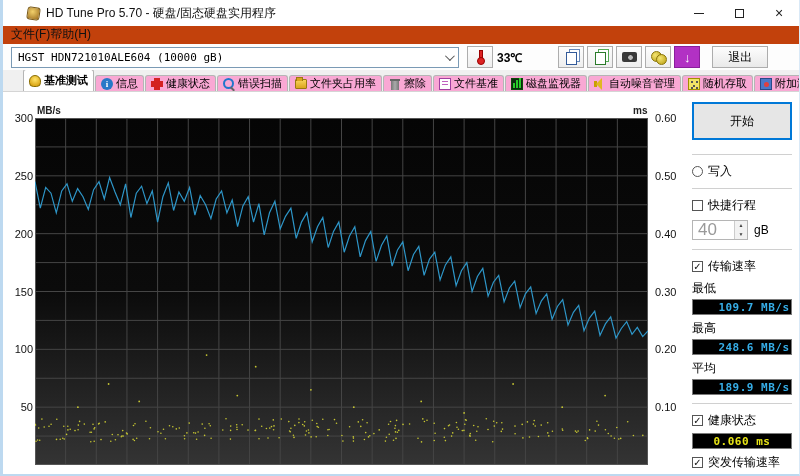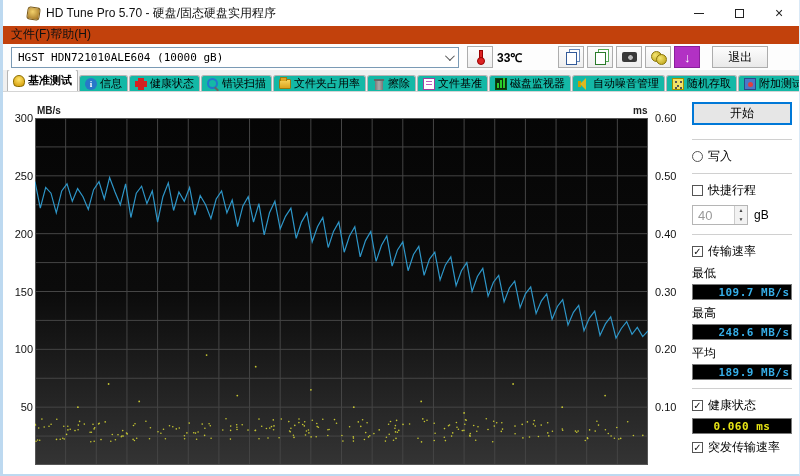--- a/index.html
+++ b/index.html
@@ -40,22 +40,22 @@
   .camera-icon::before { content:""; position:absolute; left:5px; top:2px; width:5px; height:5px; border-radius:50%; background:#bbb; border:1px solid #222; }
   .coins-icon { position:relative; width:15px; height:12px; }
   .coins-icon::before, .coins-icon::after { content:""; position:absolute; width:9px; height:9px; border-radius:50%; background:radial-gradient(circle at 35% 35%, #f5e570, #b69b10); border:1px solid #8a7508; }
   .coins-icon::before { left:0; top:0; }
   .coins-icon::after { left:5px; top:3px; }
   .download-btn { background:#b231c4; border-color:#8a1f9c; }
   .down-arrow-icon { color:#fff; font-weight:bold; font-size:13px; line-height:1; }
   .exit-btn { width:56px; height:22px; margin-left:12px; border:1px solid #adadad; background:linear-gradient(#fdfdfd,#e9e9e9); display:flex; align-items:center; justify-content:center; font-size:12px; }
 
   
-  .tabbar { height:22px; background:#f0f0f0; display:flex; align-items:flex-end; padding-left:4px; flex:0 0 auto; border-bottom:1px solid #d5d5d5; white-space:nowrap; overflow:hidden; }
-  .tab { height:16px; display:flex; align-items:center; gap:3px; padding:0 5px; font-size:11px; border:1px solid #b5b5b5; border-bottom:none; border-radius:3px 3px 0 0; background:#14b8a6; margin-right:1px; }
+  .tabbar { height:22px; background:#f0f0f0; display:flex; align-items:flex-end; padding-left:20px; flex:0 0 auto; border-bottom:1px solid #d5d5d5; white-space:nowrap; overflow:hidden; }
+  .tab { height:16px; display:flex; align-items:center; gap:3px; padding:0 5px; font-size:11px; border:1px solid #b5b5b5; border-bottom:none; border-radius:3px 3px 0 0; background:#f9a8d4; margin-right:1px; }
   .tab.active { background:#fff; height:22px; font-weight:bold; }
   .ticon { width:12px; height:12px; display:inline-block; position:relative; flex:0 0 auto; }
   .benchmark-icon { background:radial-gradient(circle at 50% 35%, #ffe46a, #cf9400); border-radius:50% 50% 35% 35%; border:1px solid #8a6d00; }
   .info-icon { background:#2878c8; border-radius:50%; color:#fff; font:bold 9px "Liberation Serif", serif; text-align:center; line-height:12px; }
   .info-icon::before { content:"i"; }
   .health-icon::before { content:""; position:absolute; left:3px; top:0; width:6px; height:12px; background:#d42222; }
   .health-icon::after { content:""; position:absolute; left:0; top:3px; width:12px; height:6px; background:#d42222; }
   .error-scan-icon::before { content:""; position:absolute; left:0; top:0; width:7px; height:7px; border:2px solid #2277cc; border-radius:50%; }
   .error-scan-icon::after { content:""; position:absolute; right:0; bottom:0; width:5px; height:2px; background:#666; transform:rotate(45deg); }
   .folder-usage-icon { margin-top:1px; height:10px; background:linear-gradient(#f7d35a,#dca41e); border:1px solid #9a7a10; border-radius:1px; }
@@ -77,30 +77,30 @@
   .content { flex:1 1 auto; display:flex; background:#fff; position:relative; }
   .chart-region { position:relative; width:687px; flex:0 0 auto; }
   .axis-label { position:absolute; font-size:10px; font-weight:bold; color:#222; }
   .tick { position:absolute; font-size:11px; color:#111; }
   .tick.left { right:655px; text-align:right; width:30px; }
   .tick.right { left:652px; }
   .chart-area { position:absolute; left:32px; top:26px; width:613px; height:347px; }
 
   
   .panel { width:110px; flex:0 0 auto; padding:10px 8px 0 2px; display:flex; flex-direction:column; font-size:12px; }
-  .start-btn { height:23px; background:#e6e6e6; border:2px solid #0078d7; font-size:12px; display:flex; align-items:center; justify-content:center; margin-bottom:9px; }
+  .start-btn { height:38px; background:#e6e6e6; border:2px solid #0078d7; font-size:12px; display:flex; align-items:center; justify-content:center; margin-bottom:9px; }
   .sep { border-top:1px solid #d0d0d0; margin:5px 0 6px 0; }
   .radio-row, .check-row { display:flex; align-items:center; gap:5px; margin:2px 0 3px 0; }
   .radio { width:11px; height:11px; border:1px solid #555; border-radius:50%; background:#fff; position:relative; flex:0 0 auto; }
   .radio.sel::before { content:""; position:absolute; left:2px; top:2px; width:5px; height:5px; border-radius:50%; background:#111; }
   .checkbox { width:11px; height:11px; border:1px solid #555; background:#fff; position:relative; font:bold 10px "DejaVu Sans", sans-serif; line-height:10px; text-align:center; flex:0 0 auto; }
   .checkbox.on::before { content:"\2713"; color:#111; }
   .spin-row { display:flex; align-items:center; gap:6px; margin:3px 0 4px 0; }
   .spinbox { width:56px; height:20px; border:1px solid #b5b5b5; background:#fff; display:flex; align-items:center; }
-  .spinbox .val { flex:1; padding-left:5px; color:#999; font-size:13px; }
+  .spinbox .val { flex:1; padding-left:5px; color:#999; font-size:17px; }
   .spin-btns { width:13px; height:100%; display:flex; flex-direction:column; border-left:1px solid #ccc; }
   .spin-btns span { flex:1; font-size:5px; line-height:9px; text-align:center; color:#444; background:#f2f2f2; }
   .lcd { height:16px; background:#000; border:1px solid #7a7a7a; margin:1px 0 3px 0; display:flex; align-items:center; justify-content:center; font:bold 11px "DejaVu Sans Mono", monospace; letter-spacing:0.5px; }
   .lcd.blue { color:#36aee8;padding-left:24px; }
   .lcd.yellow { color:#e8e516; }
   .plabel { margin:2px 0 1px 0; }
 </style>
 </head>
 <body>
 

